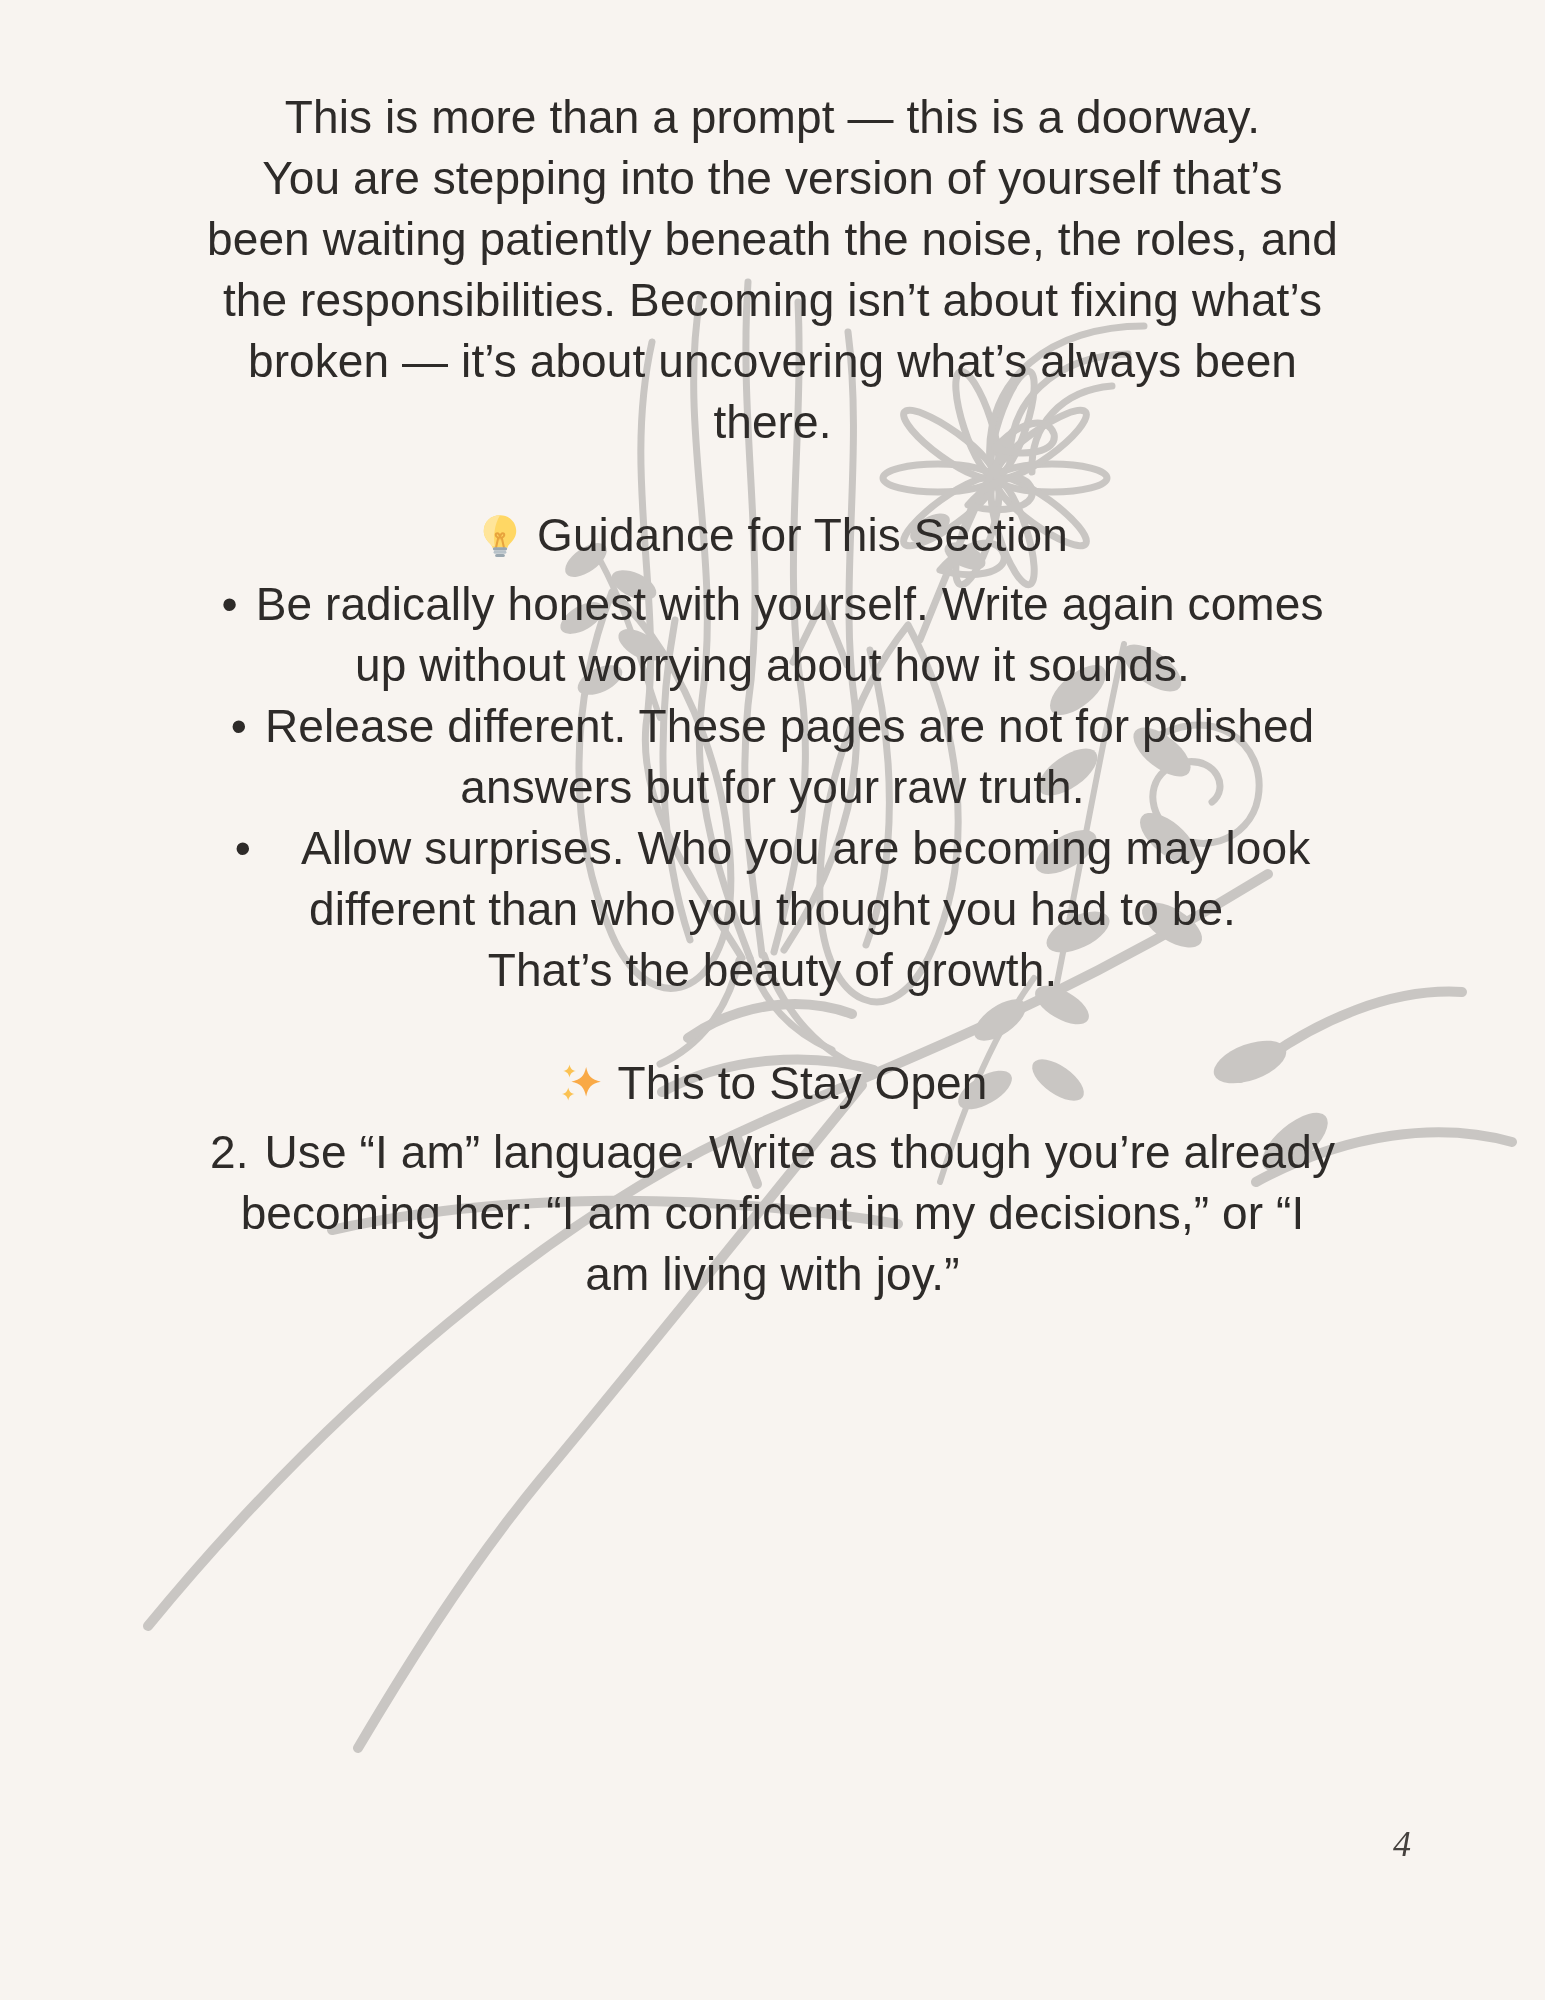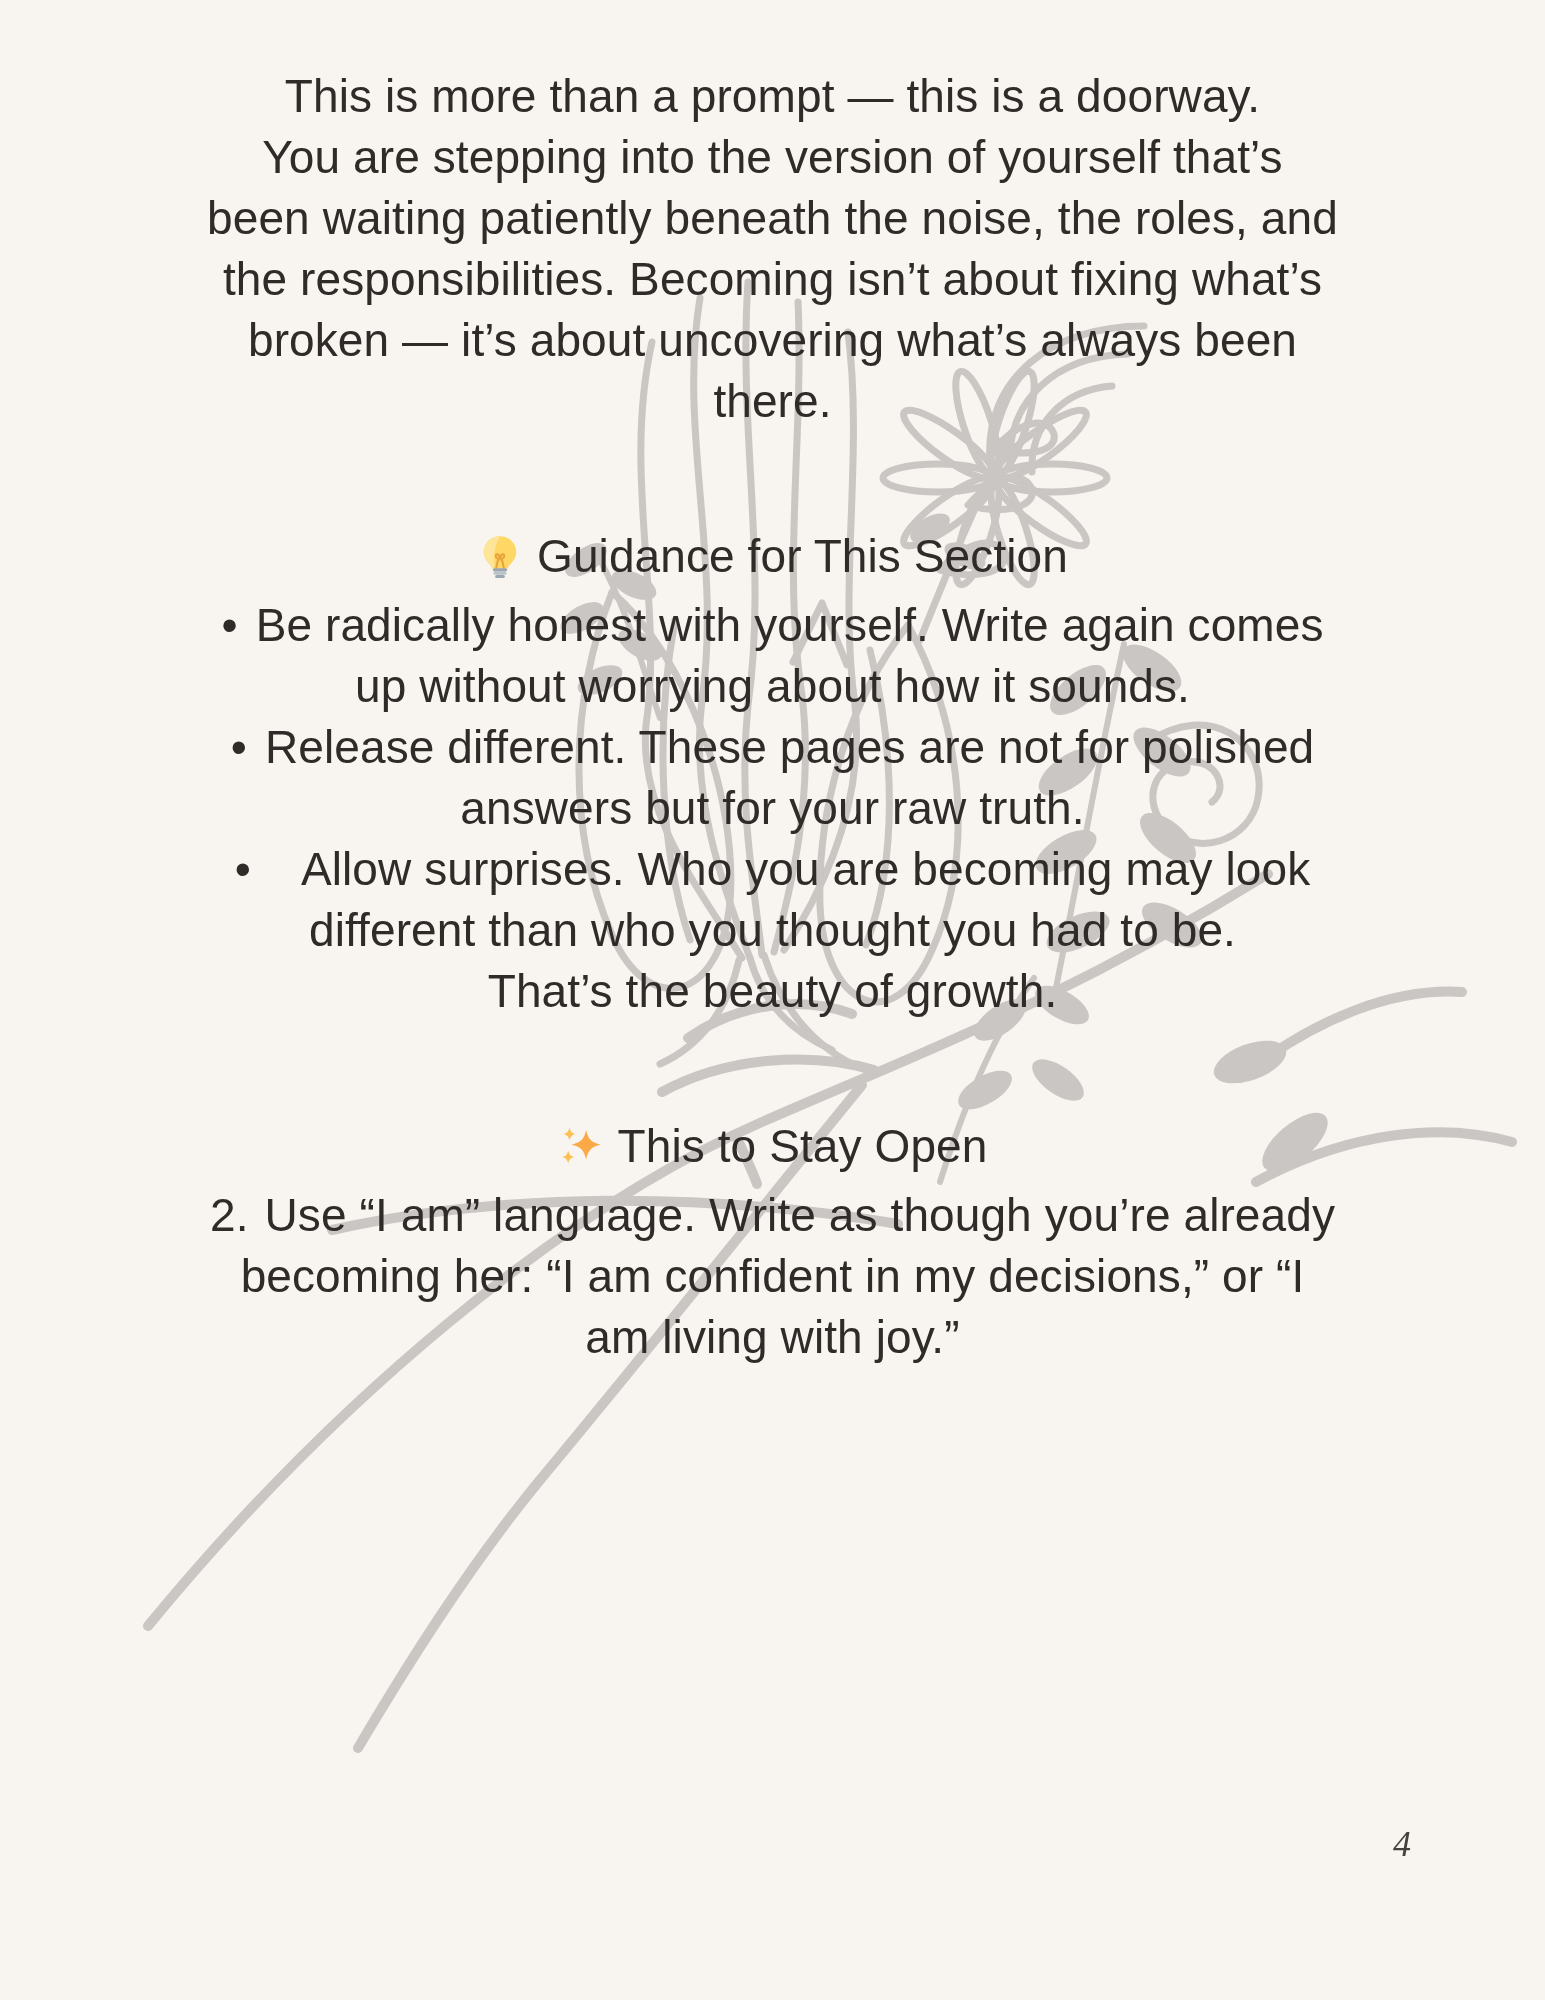--- a/index.html
+++ b/index.html
@@ -12,31 +12,31 @@
     font-family:"Liberation Sans", sans-serif;
     color:#2e2b29;
   }
   .art {
     position:absolute; inset:0;
     width:100%; height:100%;
     pointer-events:none;
   }
   .content {
     position:absolute; inset:0;
-    padding:66px 96px 0 96px;
+    padding:87px 96px 0 96px;
     text-align:center;
     font-size:46px;
     font-weight:300;
     line-height:61px;
     letter-spacing:0.1px;
   }
   .lines { white-space:pre-line; }
   .intro { margin:0; }
   .section-heading {
-    margin-top:94px;
+    margin-top:52px;
     margin-bottom:8px;
     white-space:nowrap;
   }
   .section-heading .emoji {
     display:inline-block;
     width:46px; height:46px;
     vertical-align:-7px;
     margin-right:14px;
   }
   .list { margin:0; }

